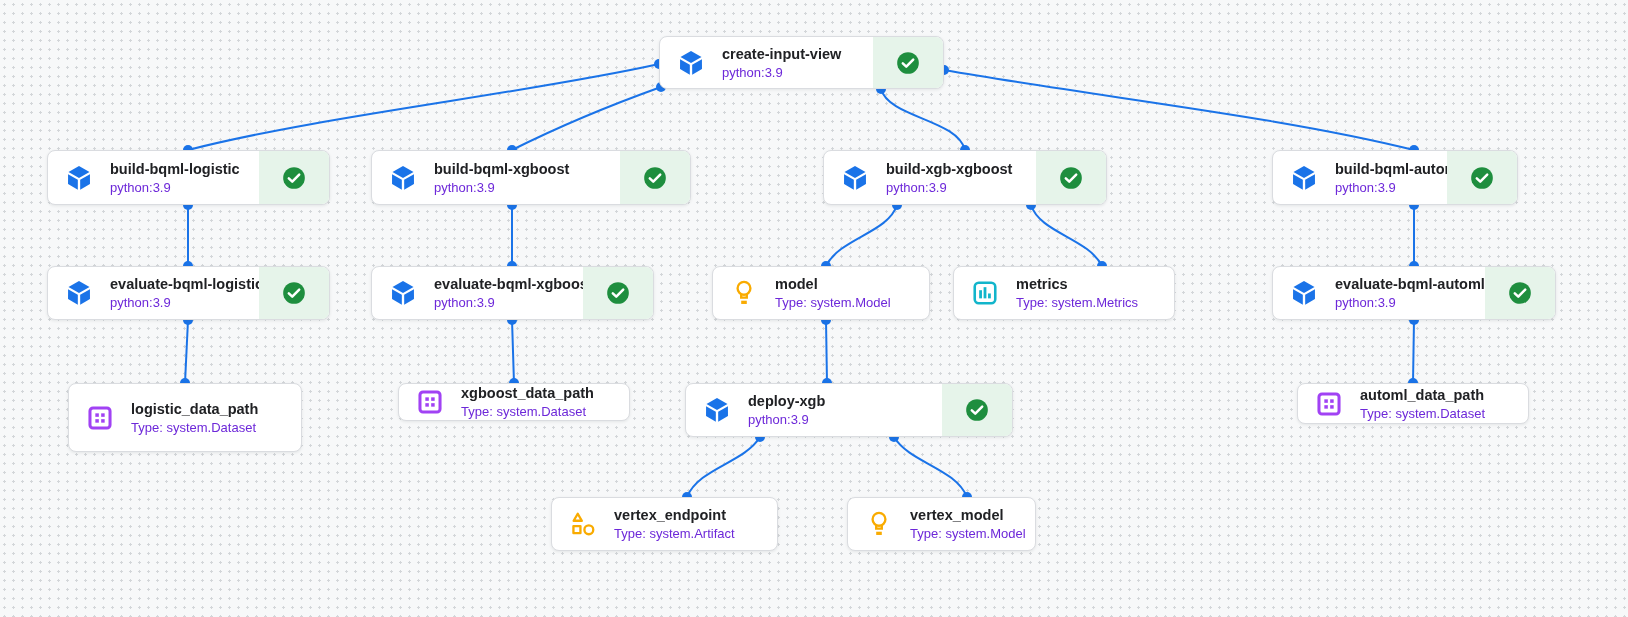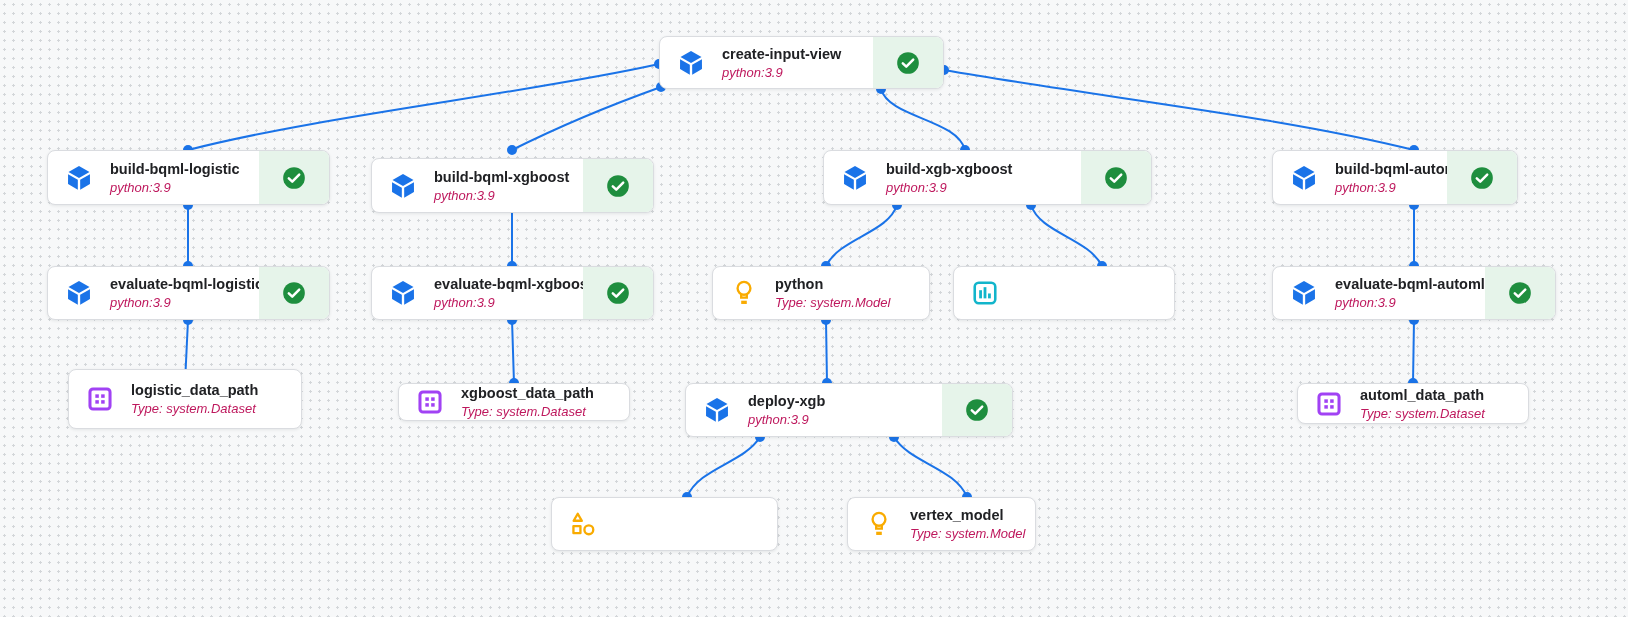--- a/index.html
+++ b/index.html
@@ -25,21 +25,21 @@
     border:1px solid #dadce0;
     border-radius:8px;
     display:flex;align-items:center;
     box-sizing:border-box;
     box-shadow:0 1px 3px rgba(60,64,67,.10);
     cursor:pointer;
   }
   .node .icn{display:flex;align-items:center;justify-content:center;flex:0 0 auto;margin-left:17px;}
   .node .txt{display:flex;flex-direction:column;margin-left:17px;min-width:0;}
   .node .t{font-size:14.5px;font-weight:700;color:#202124;line-height:18px;white-space:nowrap;}
-  .node .s{font-size:13px;color:#be185d;line-height:17px;margin-top:1px;white-space:nowrap;font-style:italic;}
+  .node .s{font-size:13px;color:#6d28d9;line-height:17px;margin-top:1px;white-space:nowrap;}
   .node.exec{padding-right:70px;}
   .badge{
     position:absolute;right:0;top:0;bottom:0;width:70px;
     background:#e6f4ea;border-radius:0 7px 7px 0;
     display:flex;align-items:center;justify-content:center;
   }
   .c-blue{color:#1a73e8;}
   .c-green{color:#1e8e3e;}
   .c-orange{color:#f9ab00;}
   .c-cyan{color:#12b5cb;}
@@ -161,41 +161,41 @@
         <span class="s">python:3.9</span>
       </span>
     <span class="badge">
       <svg class="c-green" width="26" height="26" viewBox="0 0 24 24">
           <circle cx="12" cy="12" r="10" fill="currentColor"></circle>
           <path d="M7.2 12.3 L10.4 15.4 L16.8 8.8" fill="none" stroke="#fff" stroke-width="2.3" stroke-linecap="round" stroke-linejoin="round"></path>
         </svg>
     </span>
   </div>
 
-  <div class="node exec" style="left:371px;top:158px;width:283px;height:55px">
+  <div class="node exec" style="left:371px;top:150px;width:320px;height:55px">
     <span class="icn c-blue">
       <svg width="28" height="28" viewBox="0 0 24 24" fill="currentColor">
           <path d="M12 1.8 L21 6.9 12 12 3 6.9 Z"></path>
           <path d="M2.6 8.7 L11 13.5 V22 L2.6 17.2 Z"></path>
           <path d="M21.4 8.7 L13 13.5 V22 L21.4 17.2 Z"></path>
         </svg>
     </span>
     <span class="txt">
         <span class="t">build-bqml-xgboost</span>
         <span class="s">python:3.9</span>
       </span>
     <span class="badge">
       <svg class="c-green" width="26" height="26" viewBox="0 0 24 24">
           <circle cx="12" cy="12" r="10" fill="currentColor"></circle>
           <path d="M7.2 12.3 L10.4 15.4 L16.8 8.8" fill="none" stroke="#fff" stroke-width="2.3" stroke-linecap="round" stroke-linejoin="round"></path>
         </svg>
     </span>
   </div>
 
-  <div class="node exec" style="left:823px;top:150px;width:329px;height:55px">
+  <div class="node exec" style="left:823px;top:150px;width:284px;height:55px">
     <span class="icn c-blue">
       <svg width="28" height="28" viewBox="0 0 24 24" fill="currentColor">
           <path d="M12 1.8 L21 6.9 12 12 3 6.9 Z"></path>
           <path d="M2.6 8.7 L11 13.5 V22 L2.6 17.2 Z"></path>
           <path d="M21.4 8.7 L13 13.5 V22 L21.4 17.2 Z"></path>
         </svg>
     </span>
     <span class="txt">
         <span class="t">build-xgb-xgboost</span>
         <span class="s">python:3.9</span>
@@ -270,34 +270,38 @@
 
   <div class="node" style="left:712px;top:266px;width:218px;height:54px">
     <span class="icn c-orange">
       <svg width="28" height="28" viewBox="0 0 24 24" fill="none" stroke="currentColor" stroke-width="2">
           <circle cx="12" cy="8" r="5.5"></circle>
           <path d="M9.6 12.6 V16 H14.4 V12.6"></path>
           <line x1="9.6" y1="20" x2="14.4" y2="20" stroke-width="2.8"></line>
         </svg>
     </span>
     <span class="txt">
-        <span class="t">python</span>
+        <span class="t">model</span>
         <span class="s">Type: system.Model</span>
       </span>
   </div>
 
   <div class="node" style="left:953px;top:266px;width:222px;height:54px">
     <span class="icn c-cyan">
       <svg width="28" height="28" viewBox="0 0 24 24" fill="none" stroke="currentColor">
           <rect x="3.2" y="3.2" width="17.6" height="17.6" rx="3.4" stroke-width="2.2"></rect>
           <line x1="8.2" y1="16.6" x2="8.2" y2="9.6" stroke-width="2.4"></line>
           <line x1="12" y1="16.6" x2="12" y2="7" stroke-width="2.4"></line>
           <line x1="15.8" y1="16.6" x2="15.8" y2="12.4" stroke-width="2.4"></line>
         </svg>
     </span>
+    <span class="txt">
+        <span class="t">metrics</span>
+        <span class="s">Type: system.Metrics</span>
+      </span>
   </div>
 
   <div class="node exec" style="left:1272px;top:266px;width:284px;height:54px">
     <span class="icn c-blue">
       <svg width="28" height="28" viewBox="0 0 24 24" fill="currentColor">
           <path d="M12 1.8 L21 6.9 12 12 3 6.9 Z"></path>
           <path d="M2.6 8.7 L11 13.5 V22 L2.6 17.2 Z"></path>
           <path d="M21.4 8.7 L13 13.5 V22 L21.4 17.2 Z"></path>
         </svg>
     </span>
@@ -306,21 +310,21 @@
         <span class="s">python:3.9</span>
       </span>
     <span class="badge">
       <svg class="c-green" width="26" height="26" viewBox="0 0 24 24">
           <circle cx="12" cy="12" r="10" fill="currentColor"></circle>
           <path d="M7.2 12.3 L10.4 15.4 L16.8 8.8" fill="none" stroke="#fff" stroke-width="2.3" stroke-linecap="round" stroke-linejoin="round"></path>
         </svg>
     </span>
   </div>
 
-  <div class="node" style="left:68px;top:369px;width:234px;height:60px">
+  <div class="node" style="left:68px;top:383px;width:234px;height:69px">
     <span class="icn c-purple">
       <svg width="28" height="28" viewBox="0 0 24 24" fill="currentColor" stroke="currentColor">
           <rect x="3.4" y="3.4" width="17.2" height="17.2" rx="2.6" fill="none" stroke-width="2.6"></rect>
           <rect x="8" y="8" width="3" height="3" stroke="none"></rect>
           <rect x="13" y="8" width="3" height="3" stroke="none"></rect>
           <rect x="8" y="13" width="3" height="3" stroke="none"></rect>
           <rect x="13" y="13" width="3" height="3" stroke="none"></rect>
         </svg>
     </span>
     <span class="txt">
@@ -382,20 +386,24 @@
   </div>
 
   <div class="node" style="left:551px;top:497px;width:227px;height:54px">
     <span class="icn c-orange">
       <svg width="28" height="28" viewBox="0 0 24 24" fill="none" stroke="currentColor" stroke-width="2" stroke-linejoin="round">
           <path d="M7.5 3.2 L11 9.2 H4 Z"></path>
           <rect x="3.8" y="13.8" width="6" height="6"></rect>
           <circle cx="17" cy="17" r="3.8"></circle>
         </svg>
     </span>
+    <span class="txt">
+        <span class="t">vertex_endpoint</span>
+        <span class="s">Type: system.Artifact</span>
+      </span>
   </div>
 
   <div class="node" style="left:847px;top:497px;width:189px;height:54px">
     <span class="icn c-orange">
       <svg width="28" height="28" viewBox="0 0 24 24" fill="none" stroke="currentColor" stroke-width="2">
           <circle cx="12" cy="8" r="5.5"></circle>
           <path d="M9.6 12.6 V16 H14.4 V12.6"></path>
           <line x1="9.6" y1="20" x2="14.4" y2="20" stroke-width="2.8"></line>
         </svg>
     </span>

